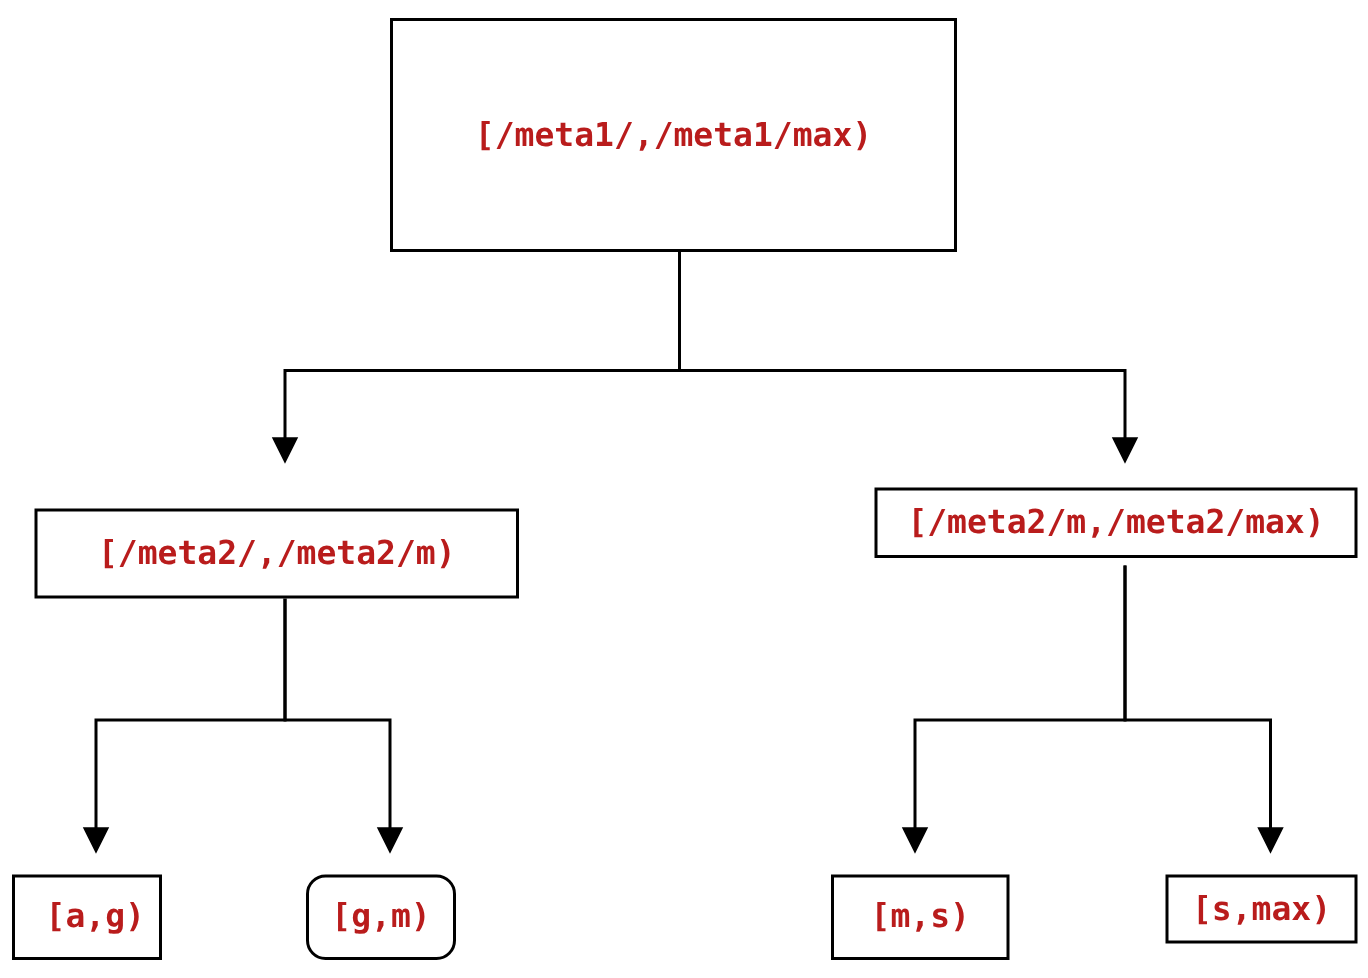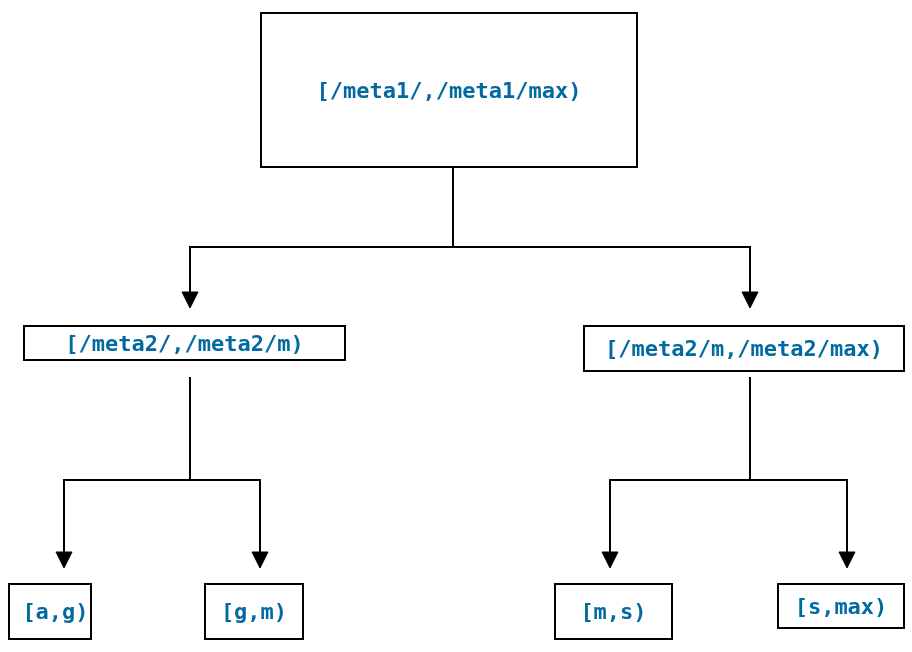--- a/index.html
+++ b/index.html
@@ -35,28 +35,28 @@
     position: absolute;
     box-sizing: border-box;
     border: 2px solid #000000;
     background: #ffffff;
     display: flex;
     align-items: center;
     justify-content: center;
     font-family: "DejaVu Sans Mono", "Liberation Mono", monospace;
     font-weight: bold;
     font-size: 22px;
-    color: #0369a1;
+    color: #b91c1c;
     white-space: nowrap;
   }
   .node-root  { left: 260px; top: 12px;  width: 378px; height: 156px; }
-  .node-m2l   { left: 23px;  top: 325px; width: 323px; height: 36px;  }
+  .node-m2l   { left: 23px;  top: 339px; width: 323px; height: 60px;  }
   .node-m2r   { left: 583px; top: 325px; width: 322px; height: 47px;  }
-  .node-ag    { left: 8px;   top: 583px; width: 84px; height: 57px; padding-left: 11px;  }
-  .node-gm    { left: 204px; top: 583px; width: 100px; height: 57px;  }
+  .node-ag    { left: 8px;   top: 583px; width: 100px; height: 57px; padding-left: 11px;  }
+  .node-gm    { left: 204px; top: 583px; width: 100px; height: 57px; border-radius: 13px;  }
   .node-ms    { left: 554px; top: 583px; width: 119px;  height: 57px;  }
   .node-smax  { left: 777px; top: 583px; width: 128px; height: 46px;  }
 </style>
 </head>
 <body>
 
 <div id="canvas">
 
   <svg id="edges-svg" viewBox="0 0 912 652" xmlns="http://www.w3.org/2000/svg">
 

